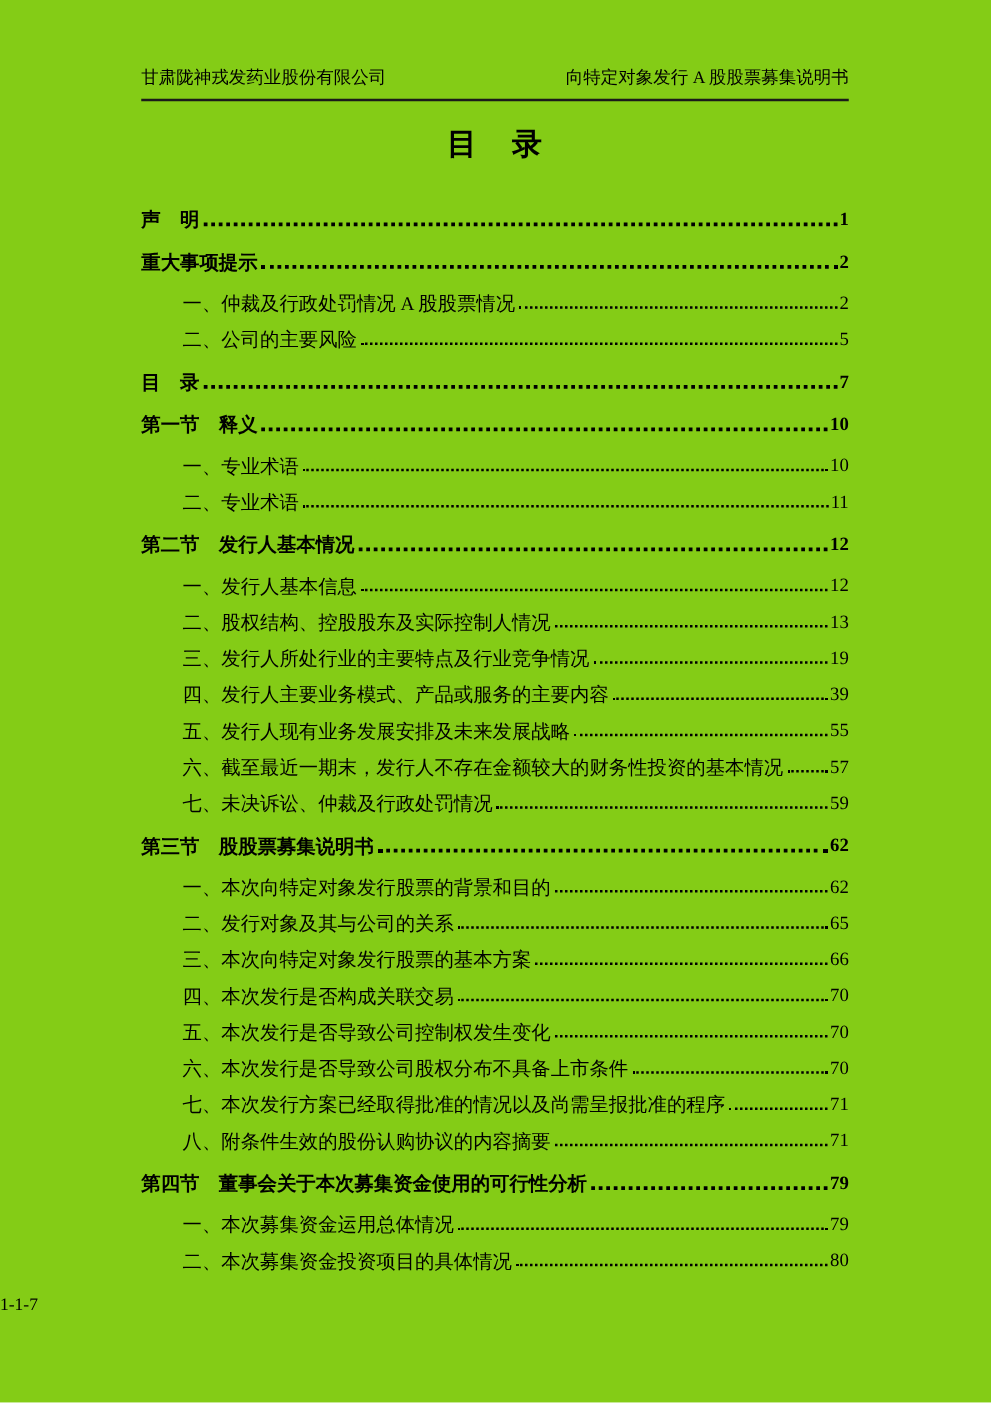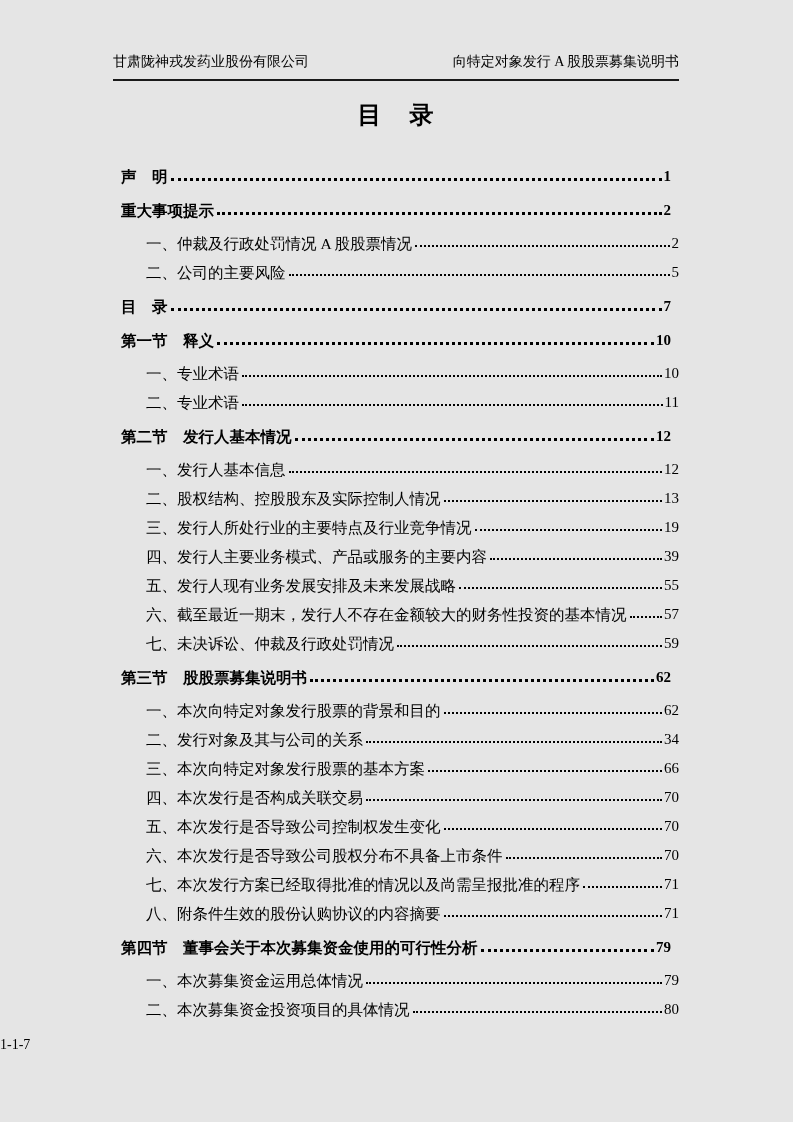--- a/index.html
+++ b/index.html
@@ -1,20 +1,20 @@
 <!DOCTYPE html>
 <html><head>
 <meta charset="utf-8">
 <style>
   html,body{margin:0;padding:0;background:#ffffff;}
   .page{
     position:relative;
     width:793px;height:1122px;
     margin:0 auto;
-    background:#e5e5e5;
+    background:#84cc16;
     color:#000000;
     font-family:"Liberation Serif","DejaVu Serif",serif;
     overflow:hidden;
   }
   
   .header{
     position:absolute;left:113px;top:53px;width:566px;
     display:flex;justify-content:space-between;align-items:flex-end;
     font-size:14px;
     padding-bottom:8px;
@@ -37,21 +37,21 @@
   }
   .toc-row{
     display:flex;align-items:flex-end;
     height:29px;
     font-size:15.5px;
     line-height:1;
   }
   .toc-row.chapter{
     font-weight:bold;
     height:30px;
-    margin:4px 8px;
+    margin:4px 0;
   }
   .toc-row .label{
     white-space:nowrap;
     flex-shrink:0;
     padding-bottom:3px;
   }
   .toc-row.sub .label{padding-left:33px;}
   .toc-row .dots{
     flex:1 1 auto;
     min-width:4px;
@@ -171,21 +171,21 @@
         <span class="pagenum">62</span>
       </div>
       <div class="toc-row sub">
         <span class="label">一、本次向特定对象发行股票的背景和目的</span>
         <span class="dots"></span>
         <span class="pagenum">62</span>
       </div>
       <div class="toc-row sub">
         <span class="label">二、发行对象及其与公司的关系</span>
         <span class="dots"></span>
-        <span class="pagenum">34</span>
+        <span class="pagenum">65</span>
       </div>
       <div class="toc-row sub">
         <span class="label">三、本次向特定对象发行股票的基本方案</span>
         <span class="dots"></span>
         <span class="pagenum">66</span>
       </div>
       <div class="toc-row sub">
         <span class="label">四、本次发行是否构成关联交易</span>
         <span class="dots"></span>
         <span class="pagenum">70</span>

